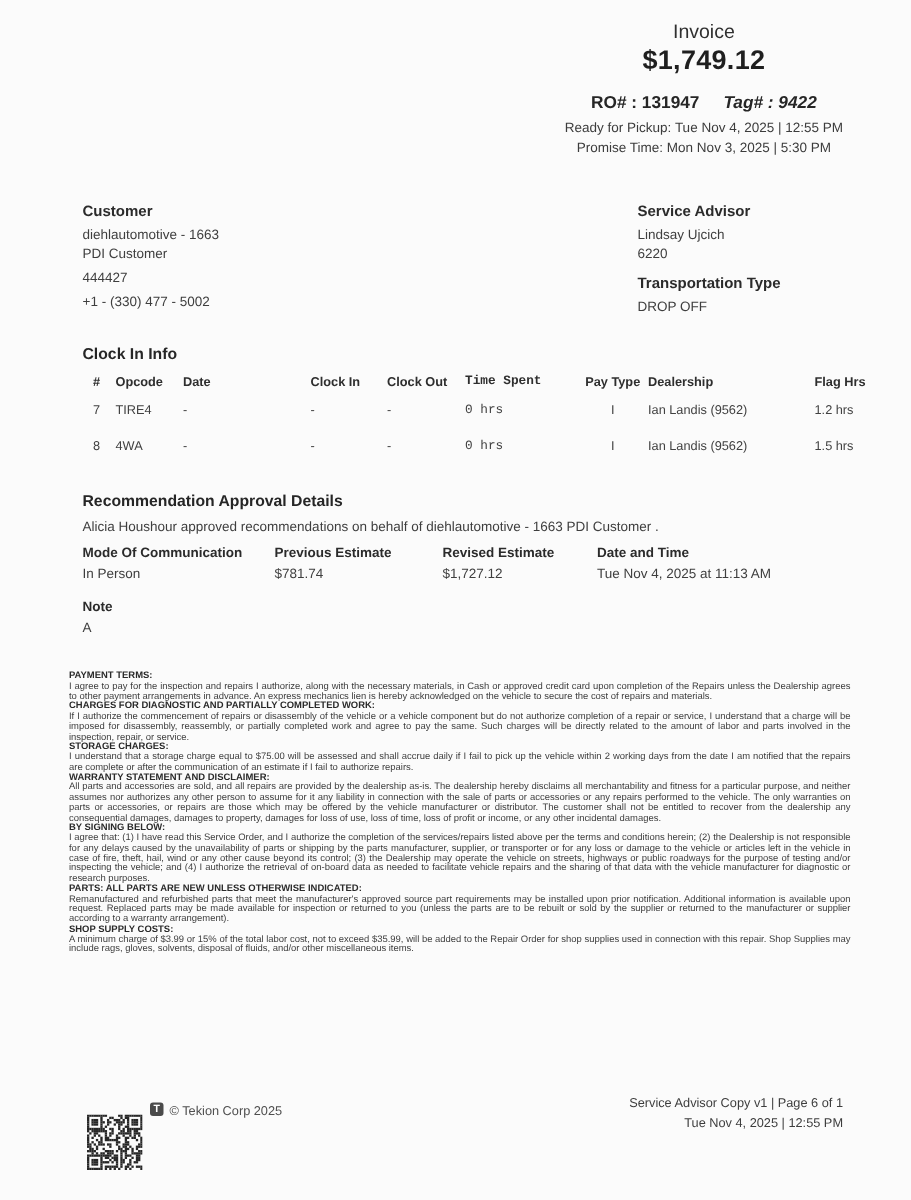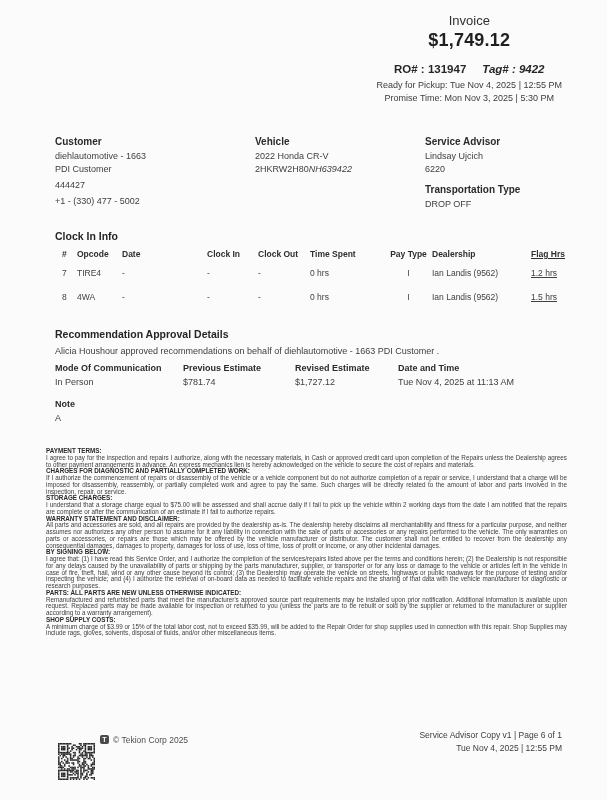--- a/index.html
+++ b/index.html
@@ -33,23 +33,23 @@
   .vin-it { font-style:italic; }
 
   
   .clock-title { position:absolute; left:55px; top:230px; font-size:10.5px; font-weight:700; color:#262626; }
   .trow { position:absolute; left:55px; width:520px; height:12px; font-size:8.5px; }
   .trow span { position:absolute; white-space:nowrap; }
   .trow.head { top:249px; font-weight:600; color:#2e2e2e; }
   .trow.r1 { top:268px; color:#414141; }
   .trow.r2 { top:292px; color:#414141; }
   .c0 { left:7px; }  .c1 { left:22px; } .c2 { left:67px; } .c3 { left:152px; }
-  .c4 { left:203px; } .c5 { left:255px; }
+  .c4 { left:203px; } .c5 { left:255px;font-family:Liberation Mono, monospace; }
   .c6 { left:330px; width:47px; text-align:center; }
-  .c7 { left:377px; } .c8 { left:476px;text-decoration:underline; }
+  .c7 { left:377px; } .c8 { left:488px; }
 
   
   .rec-title { position:absolute; left:55px; top:328px; font-size:10.5px; font-weight:700; color:#262626; }
   .rec-summary { position:absolute; left:55px; top:346px; font-size:9px; color:#3e3e3e; }
   .rec-grid { position:absolute; left:55px; top:363px; width:512px; }
   .rec-grid .lbl, .rec-grid .val { position:absolute; white-space:nowrap; font-size:9px; }
   .rec-grid .lbl { top:0; font-weight:600; color:#2b2b2b; }
   .rec-grid .val { top:14px; color:#3e3e3e; }
   .rg0 { left:0; } .rg1 { left:128px; } .rg2 { left:240px; } .rg3 { left:343px; }
   .note-lbl { position:absolute; left:55px; top:399px; font-size:9px; font-weight:600; color:#2b2b2b; }
@@ -83,25 +83,20 @@
   </div>
 
   <div class="col-block customer">
     <div class="sec-label">Customer</div>
     <div class="ln">diehlautomotive - 1663</div>
     <div class="ln">PDI Customer</div>
     <div class="ln acct">444427</div>
     <div class="ln phone">+1 - (330) 477 - 5002</div>
   </div>
 
-  <div class="col-block vehicle">
-    <div class="sec-label">Vehicle</div>
-    <div class="ln">2022 Honda CR-V</div>
-    <div class="ln"><span>2HKRW2H80</span><span class="vin-it">NH639422</span></div>
-  </div>
 
   <div class="col-block advisor">
     <div class="sec-label">Service Advisor</div>
     <div class="ln">Lindsay Ujcich</div>
     <div class="ln">6220</div>
     <div class="sec-label2">Transportation Type</div>
     <div class="ln">DROP OFF</div>
   </div>
 
   <div class="clock-title">Clock In Info</div>

